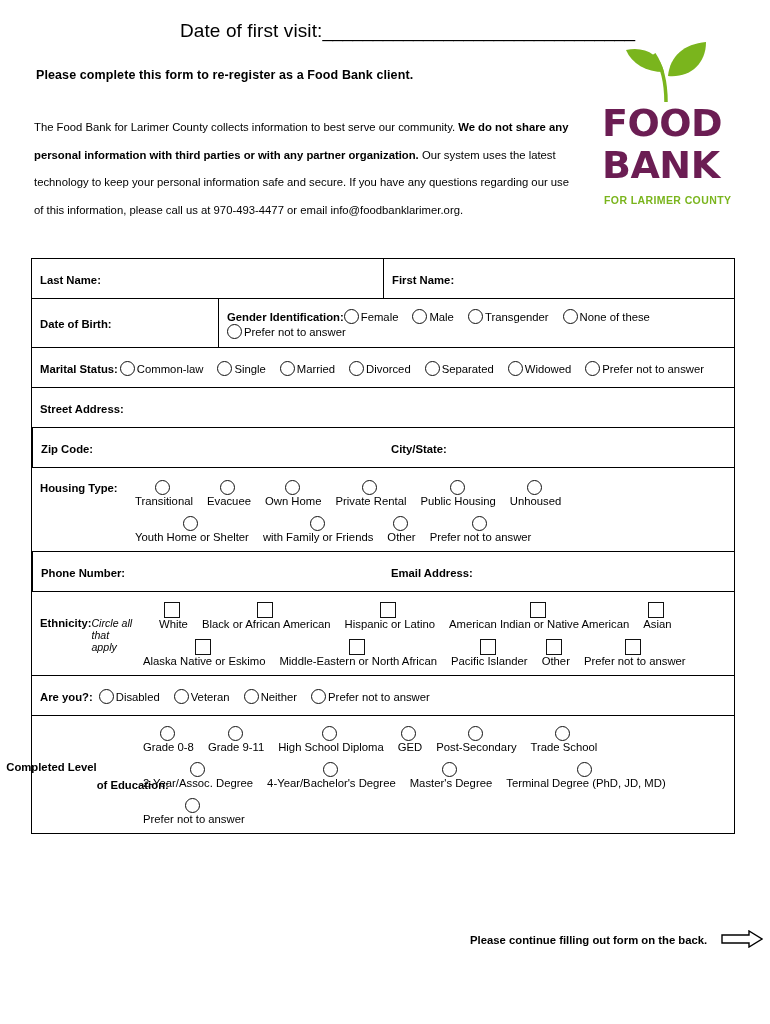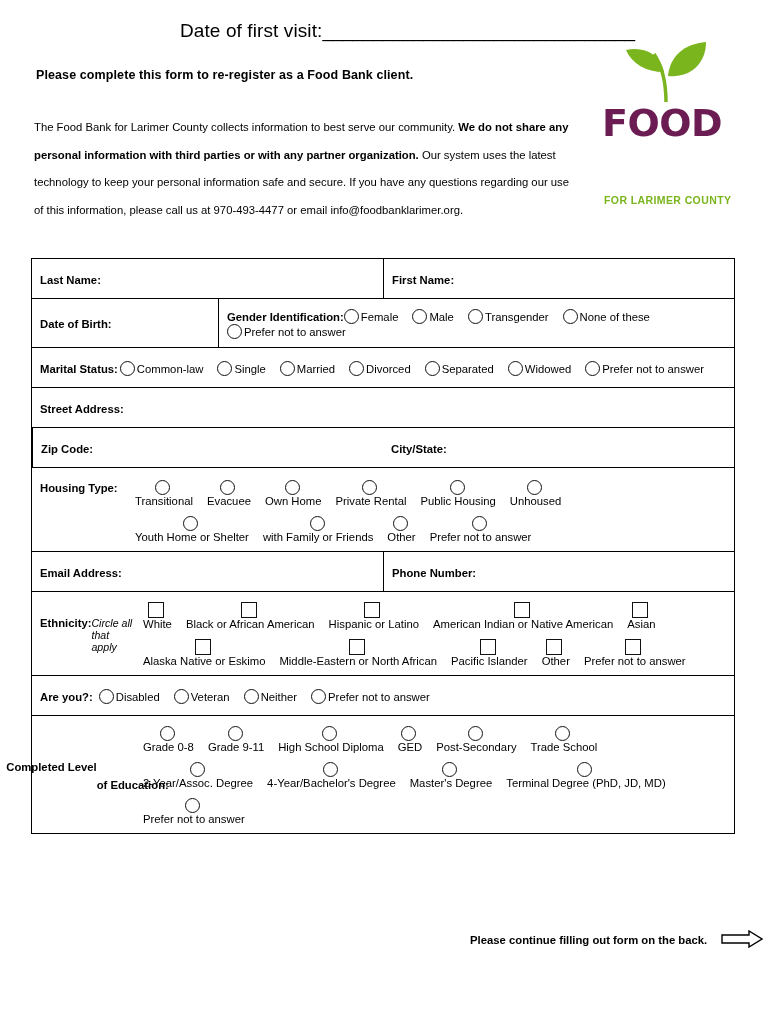--- a/index.html
+++ b/index.html
@@ -184,20 +184,21 @@
     <span>The Food Bank for Larimer County collects information to best serve our community. </span><b>We do not share any personal information with third parties or with any partner organization.</b><span> Our system uses the latest technology to keep your personal information safe and secure. If you have any questions regarding our use of this information, please call us at 970-493-4477 or email info@foodbanklarimer.org.</span>
   </div>
 
   <div class="logo">
     <svg class="leaves" viewBox="0 0 100 62">
       <path d="M48 60 C48 40 44 24 36 12" stroke="#7ab51d" stroke-width="3.5" fill="none"></path>
       <path d="M46 30 C28 30 14 22 8 8 C26 4 42 12 46 30 Z" fill="#7ab51d"></path>
       <path d="M50 34 C52 14 66 2 88 0 C88 22 72 36 50 34 Z" fill="#7ab51d"></path>
     </svg>
     <div class="word1">FOOD</div>
+    <div class="word2">BANK</div>
     <div class="tagline">FOR LARIMER COUNTY</div>
   </div>
 
   <div class="form-table">
 
     <div class="row">
       <div class="cell col-half">
         <span class="lbl">Last Name:</span>
       </div>
       <div class="cell col-half divider">
@@ -339,37 +340,37 @@
             <span class="opt">
                 <span class="radio"></span>
                 <span>Prefer not to answer</span>
               </span>
           </div>
         </div>
       </div>
     </div>
 
     <div class="row">
+      <div class="cell col-half divider">
+        <span class="lbl">Phone Number:</span>
+      </div>
       <div class="cell col-half">
         <span class="lbl">Email Address:</span>
-      </div>
-      <div class="cell col-half divider">
-        <span class="lbl">Phone Number:</span>
       </div>
     </div>
 
     <div class="row ethnicity">
       <div class="cell" style="width:100%; align-items:center">
         <span class="lbl-stack ethnicity-label">
           <span class="lbl">Ethnicity:</span>
           <span class="sub">Circle all that apply</span>
         </span>
         <div class="opt-rows" style="width:calc(100% - 100px)">
           <div class="opt-line">
-            <span class="opt" style="margin-left:8px">
+            <span class="opt" style="margin-left:24px">
                 <span class="check"></span>
                 <span>White</span>
               </span>
             <span class="opt">
                 <span class="check"></span>
                 <span>Black or African American</span>
               </span>
             <span class="opt">
                 <span class="check"></span>
                 <span>Hispanic or Latino</span>

